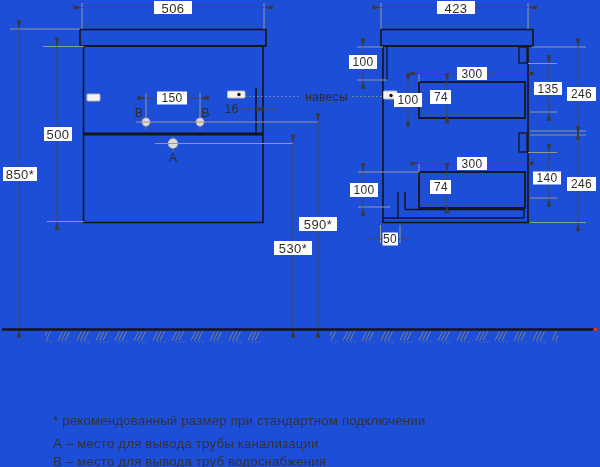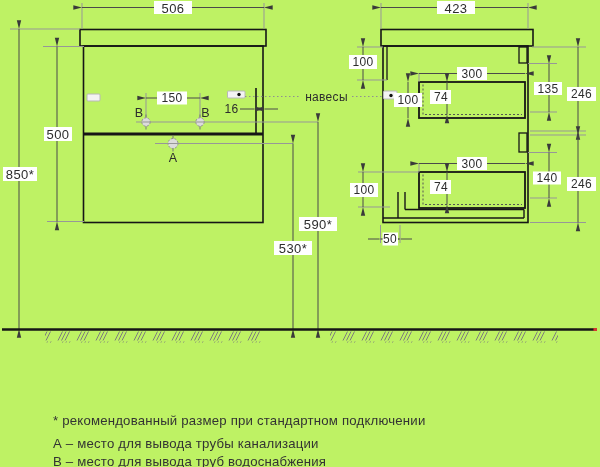--- a/index.html
+++ b/index.html
@@ -1,20 +1,20 @@
 <!DOCTYPE html>
 <html><head>
 <meta charset="utf-8">
 <style>
   html, body { margin: 0; padding: 0; background: #ffffff; }
   .canvas {
     position: relative;
     width: 600px;
     height: 467px;
-    background: #bef264;
+    background: #1d4ed8;
     font-family: "Liberation Sans", sans-serif;
     overflow: hidden;
     text-align: right;
   }
   svg { display: block; }
   text {
     font-family: "Liberation Sans", sans-serif;
     fill: #2d2d2d;
   }
   .dimtxt  { font-size: 12px; text-anchor: middle; dominant-baseline: central; letter-spacing: 0.3px; }

